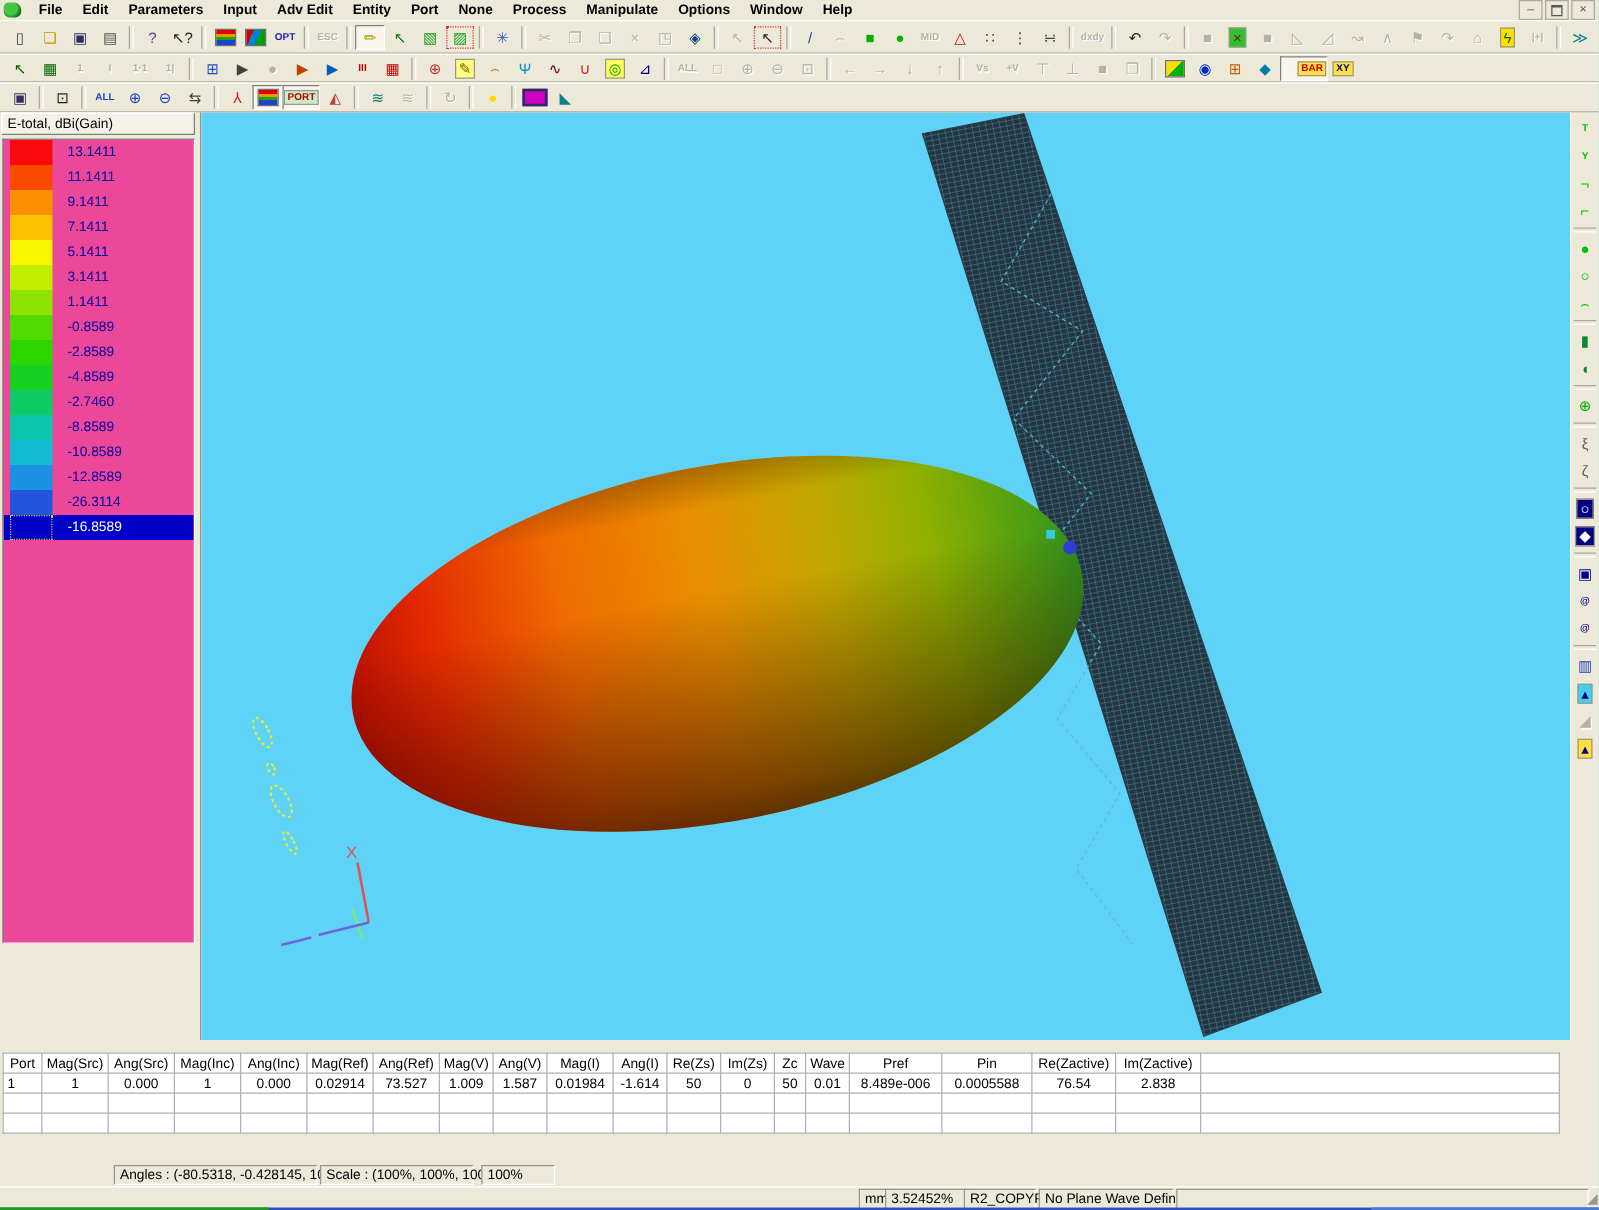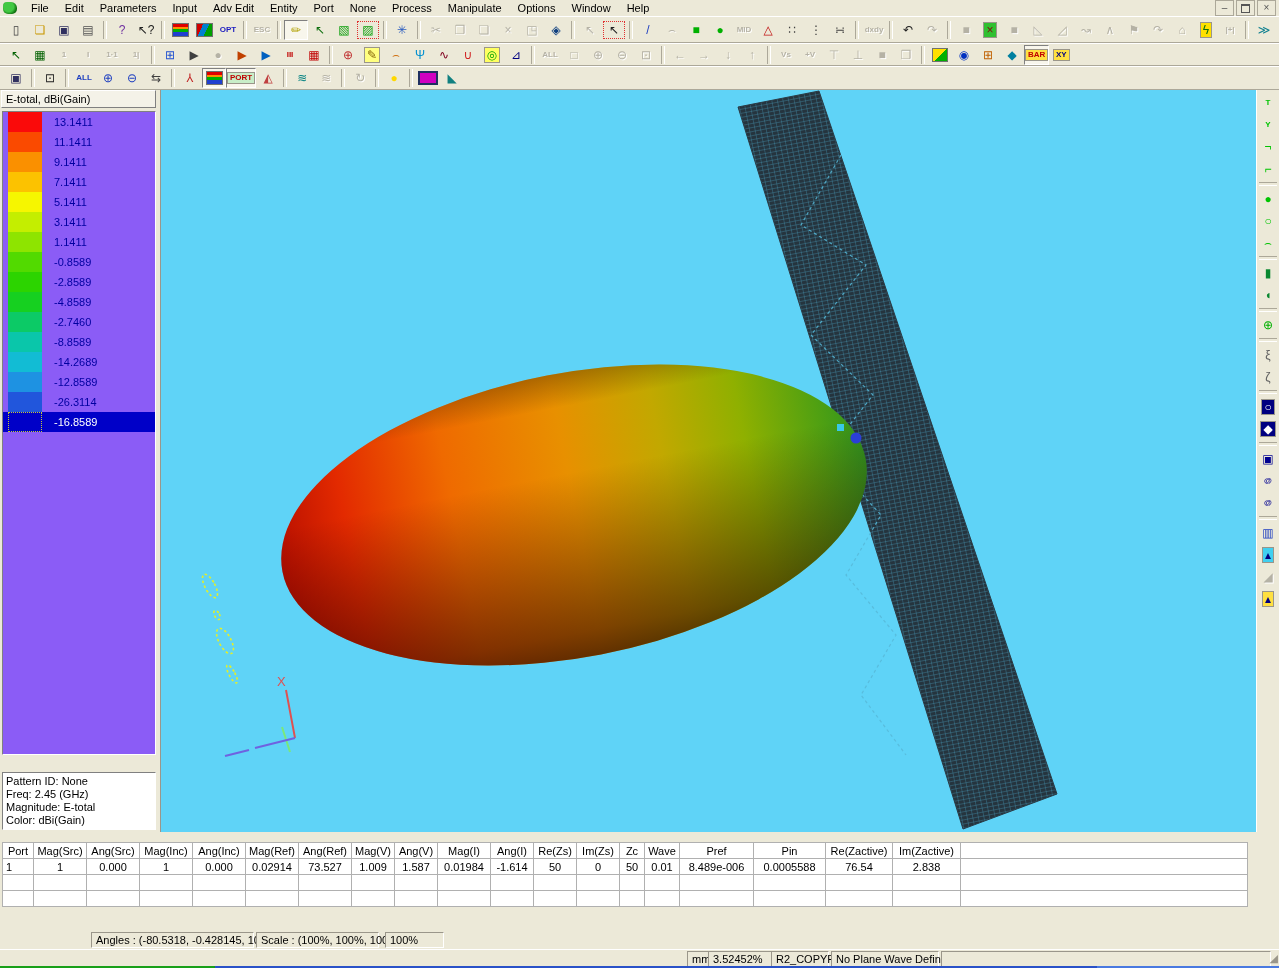--- a/index.html
+++ b/index.html
@@ -5,21 +5,21 @@
   html,body{margin:0;padding:0;}
   body{
     width:1279px;height:968px;position:relative;overflow:hidden;
     font-family:"Liberation Sans", sans-serif;font-size:11px;color:#000;
     background:#ece9d8;
   }
   
   #menubar{position:absolute;left:0;top:0;width:1279px;height:16px;background:#ece9d8;
     display:flex;align-items:center;border-bottom:1px solid #d8d4c8;}
   #app-icon{width:14px;height:12px;margin:0 6px 0 3px;background:radial-gradient(circle at 40% 40%, #42c842 0 45%, #157a15 70%, #0a4a0a 100%);border-radius:4px 6px 5px 5px;}
-  .menu-item{padding:1px 8px;cursor:default;}
+  .menu-item{padding:1px 8px;cursor:default;font-weight:bold;}
   #win-controls{margin-left:auto;display:flex;gap:2px;padding-right:3px;}
   .win-btn{width:17px;height:14px;border:1px solid #aca899;background:#ece9d8;
     display:flex;align-items:center;justify-content:center;font-size:10px;line-height:1;color:#555;}
   .restore-glyph{width:7px;height:6px;border:1px solid #555;border-top-width:2px;display:block;}
   
   .toolbar{position:absolute;left:0;width:1279px;background:#ece9d8;display:flex;align-items:center;
     border-top:1px solid #fff;border-bottom:1px solid #aca899;padding-left:4px;box-sizing:border-box;}
   #toolbar1{top:16px;height:27px;}
   #toolbar2{top:43px;height:23px;}
   #toolbar3{top:66px;height:24px;}
@@ -33,21 +33,21 @@
   .chip-stripes{width:15px;height:12px;background:linear-gradient(#e00000 0 25%,#ff9000 25% 45%,#00b000 45% 70%,#2040d0 70% 100%);border:1px solid #707070;}
   .chip-stripes2{width:15px;height:12px;background:linear-gradient(115deg,#d00000 0 30%,#0080d0 30% 60%,#00a000 60% 100%);border:1px solid #707070;}
   .chip-corner-yg{width:14px;height:12px;background:linear-gradient(135deg,#ffe000 0 50%,#00b000 50% 100%);border:1px solid #707070;}
   .chip-magenta{width:16px;height:10px;background:#d000c0;border:2px solid #203060;}
   .dotted-red{outline:1px dotted #e03030;outline-offset:-2px;}
   
   #left-panel{position:absolute;left:0;top:90px;width:160px;height:742px;background:#ece9d8;box-sizing:border-box;}
   #legend-title{position:absolute;left:1px;top:0px;width:155px;height:18px;background:#f4f2e8;
     border:1px solid;border-color:#fff #808080 #808080 #fff;box-sizing:border-box;
     display:flex;align-items:center;padding-left:4px;}
-  #legend-box{position:absolute;left:2px;top:21px;width:154px;height:644px;background:#8b5cf6;
+  #legend-box{position:absolute;left:2px;top:21px;width:154px;height:644px;background:#ec4899;
     border:1px solid;border-color:#808080 #fff #fff #808080;box-sizing:border-box;overflow:hidden;}
   .legend-row{height:20px;display:flex;align-items:center;}
   .legend-swatch{width:34px;height:20px;margin-left:5px;flex:0 0 auto;}
   .legend-label{margin-left:12px;color:#0000a0;}
   .legend-row.sel{background:#0000c8;}
   .legend-row.sel .legend-label{color:#fff;}
   .legend-row.sel .legend-swatch{outline:1px dotted #c8c838;outline-offset:-1px;}
   #info-panel{position:absolute;left:2px;top:682px;width:154px;height:58px;background:#fff;
     border:1px solid;border-color:#808080 #fff #fff #808080;box-sizing:border-box;padding:2px 0 0 3px;line-height:13px;}
   
@@ -384,21 +384,21 @@
     <div class="tb-btn">
       <span style="color: rgb(0, 48, 192);">◉</span>
     </div>
     <div class="tb-btn">
       <span style="color: rgb(192, 96, 0);">⊞</span>
     </div>
     <div class="tb-btn">
       <span style="color: rgb(0, 128, 160);">◆</span>
     </div>
     <div class="tb-btn p">
-      <span class="tlabel bgchip" style="color: rgb(192, 0, 0); background: rgb(255, 224, 64);">BAR</span>
+      <span class="tlabel bgchip" style="color: rgb(192, 0, 0); background: rgb(255, 224, 64); margin-left: 13px;">BAR</span>
     </div>
     <div class="tb-btn">
       <span class="tlabel bgchip" style="color: rgb(0, 0, 128); background: rgb(255, 224, 64);">XY</span>
     </div>
   </div>
 <div id="toolbar3" class="toolbar">
     <div class="tb-btn">
       <span style="color: rgb(48, 48, 96);">▣</span>
     </div>
     <div class="tb-sep"></div>
@@ -501,40 +501,34 @@
       <div class="legend-row">
         <div class="legend-swatch" style="background: rgb(12, 202, 102);"></div>
         <span class="legend-label">-2.7460</span>
       </div>
       <div class="legend-row">
         <div class="legend-swatch" style="background: rgb(10, 198, 170);"></div>
         <span class="legend-label">-8.8589</span>
       </div>
       <div class="legend-row">
         <div class="legend-swatch" style="background: rgb(18, 188, 212);"></div>
-        <span class="legend-label">-14.2689</span>
+        <span class="legend-label">-10.8589</span>
       </div>
       <div class="legend-row">
         <div class="legend-swatch" style="background: rgb(30, 146, 226);"></div>
         <span class="legend-label">-12.8589</span>
       </div>
       <div class="legend-row">
         <div class="legend-swatch" style="background: rgb(33, 86, 220);"></div>
         <span class="legend-label">-26.3114</span>
       </div>
       <div class="legend-row sel">
         <div class="legend-swatch" style="background: rgb(0, 0, 200);"></div>
         <span class="legend-label">-16.8589</span>
       </div>
-    </div>
-  <div id="info-panel">
-      <div>Pattern ID: None</div>
-      <div>Freq: 2.45 (GHz)</div>
-      <div>Magnitude: E-total</div>
-      <div>Color: dBi(Gain)</div>
     </div>
 </div>
 
 <div id="viewport">
   <svg width="1096" height="742" viewBox="160 90 1096 742" xmlns="http://www.w3.org/2000/svg">
     <defs>
       <linearGradient id="lobeGrad" gradientUnits="userSpaceOnUse" x1="275" y1="515" x2="875" y2="515">
           <stop offset="0" stop-color="#b80f00"></stop>
           <stop offset="0.12" stop-color="#e32a00"></stop>
           <stop offset="0.3" stop-color="#ef6a00"></stop>

